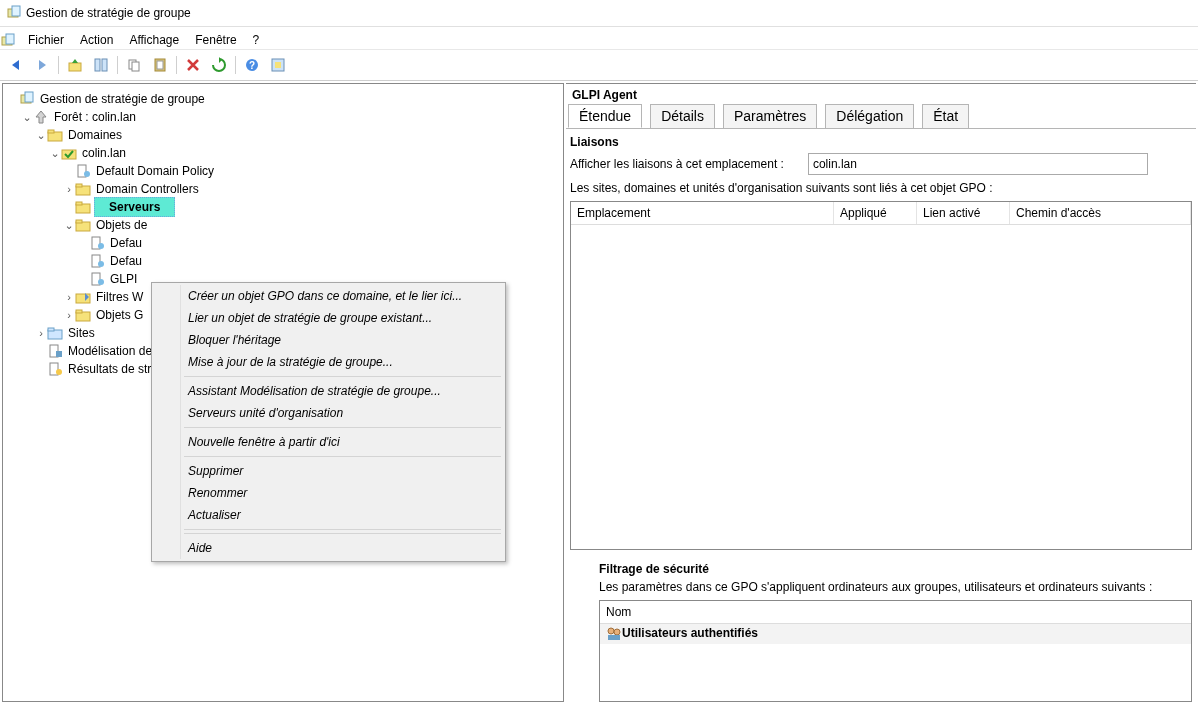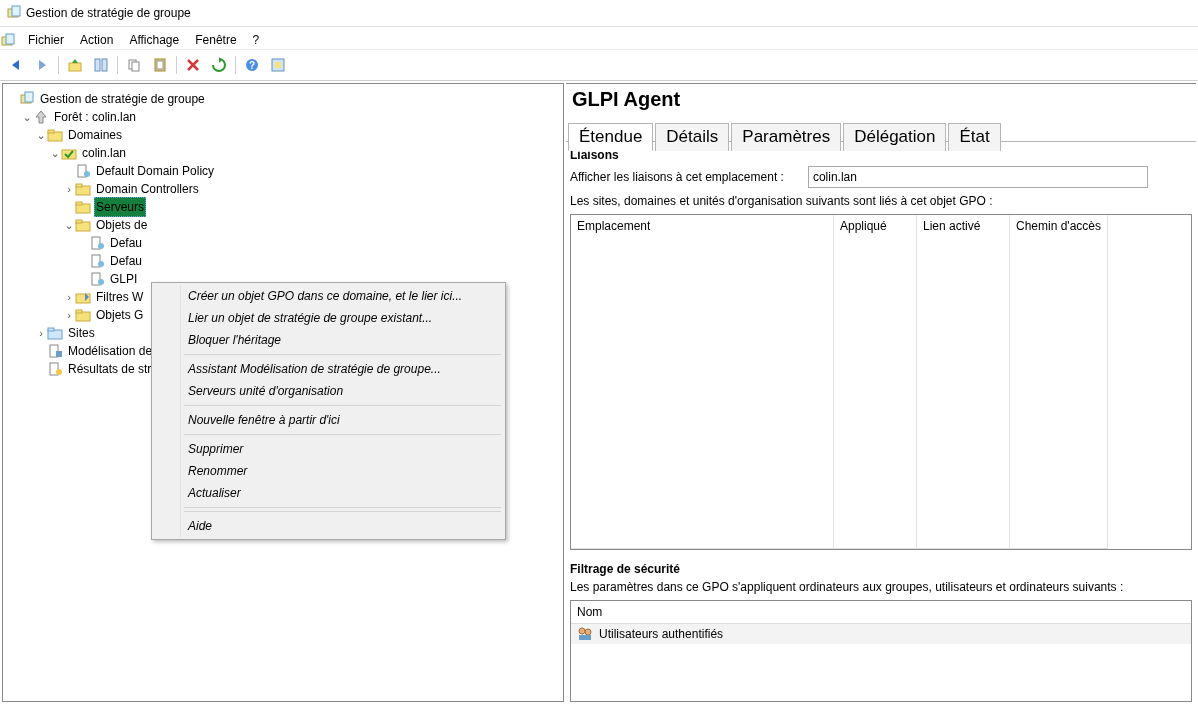--- a/index.html
+++ b/index.html
@@ -12,50 +12,50 @@
   .toolbar{display:flex;align-items:center;height:26px;padding:2px 4px;border-bottom:1px solid #cfcfcf;gap:2px;}
   .toolbar .tb{width:22px;height:22px;display:flex;align-items:center;justify-content:center;border:1px solid transparent;}
   .toolbar .sep{width:1px;height:18px;background:#cfcfcf;margin:0 2px;}
   .body{flex:1;display:flex;min-height:0;}
   .tree-pane{width:560px;border:1px solid #888;margin:2px;position:relative;overflow:hidden;padding-top:4px;}
   .tree{padding:2px 0 2px 4px;}
   .tree .node{white-space:nowrap;line-height:18px;height:18px;display:flex;align-items:center;}
   .tree .tw{width:12px;display:inline-block;text-align:center;color:#5a5a5a;font-size:11px;cursor:default;}
   .tree .ic{width:16px;height:16px;margin-right:3px;display:inline-block;vertical-align:middle;}
   .tree .lbl{padding:0 2px;}
-  .tree .sel .lbl{background:#15803d;border:1px dotted #6aa8dd;padding:0 1px;}
+  .tree .sel .lbl{background:#5eead4;border:1px dotted #6aa8dd;padding:0 14px;font-weight:bold;}
   .indent-0{padding-left:0px;}
   .indent-1{padding-left:14px;}
   .indent-2{padding-left:28px;}
   .indent-3{padding-left:42px;}
   .indent-4{padding-left:56px;}
   .indent-5{padding-left:70px;}
   .ctxmenu{position:absolute;top:198px;left:148px;width:349px;background:#f0f0f0;border:1px solid #a7a7a7;box-shadow:2px 2px 4px rgba(0,0,0,0.25);padding:2px;}
   .ctxmenu .gutter{position:absolute;left:2px;top:2px;bottom:2px;width:26px;background:#f0f0f0;border-right:1px solid #e0e0e0;}
   .ctxmenu .ci{position:relative;padding:4px 20px 4px 34px;cursor:default;line-height:14px;font-style:italic;}
   .ctxmenu .msep{margin:3px 2px 3px 30px;border-top:1px solid #d4d4d4;}
   .right-pane{flex:1;border-top:1px solid #888;margin:2px 2px 2px 0;display:flex;flex-direction:column;min-width:0;}
-  .rp-title{font-size:20px;font-weight:bold;padding:4px 6px 2px 6px;}
+  .rp-title{font-size:12px;font-weight:bold;padding:4px 6px 2px 6px;}
   .tabs{display:flex;border-bottom:1px solid #b5b5b5;padding-left:2px;background:#fff;}
-  .tab{padding:3px 10px;border:1px solid #b5b5b5;border-bottom:none;margin-right:2px;background:#f4f4f4;position:relative;top:10px;cursor:default;font-size:17px;}
+  .tab{padding:3px 10px;border:1px solid #b5b5b5;border-bottom:none;margin-right:8px;background:#f4f4f4;position:relative;top:0;cursor:default;font-size:14px;}
   .tab.active{background:#fff;border-bottom:1px solid #fff;}
   .rp-content{flex:1;display:flex;flex-direction:column;padding:4px 4px 0 4px;min-height:0;}
   .section-title{font-weight:bold;margin:2px 0 4px 0;}
   .loc-row{display:flex;align-items:center;gap:24px;margin-bottom:6px;}
   .loc-row input{border:1px solid #aaa;height:18px;padding:1px 4px;font-family:inherit;font-size:12px;width:330px;}
   .desc{margin-bottom:6px;}
-  .grid{border:1px solid #888;flex:1;min-height:0;display:flex;flex-direction:row;}
+  .grid{border:1px solid #888;flex:1;min-height:0;display:flex;flex-direction:column;}
   .grid .hdr{display:flex;background:#fff;border-bottom:1px solid #ddd;}
   .grid .hdr .col{padding:4px 6px;border-right:1px solid #e4e4e4;font-weight:normal;}
   .grid .body{flex:1;overflow:auto;}
   .splitter-h{height:6px;cursor:row-resize;}
-  .sec2{display:flex;flex-direction:column;padding:4px 4px 0 4px;}
+  .sec2{display:flex;flex-direction:column;padding:4px 4px 0 4px;margin-left:29px;}
   .secgrid{border:1px solid #888;min-height:100px;}
   .secgrid .hdr{padding:4px 6px;border-bottom:1px solid #ddd;}
-  .secgrid .row{display:flex;align-items:center;padding:2px 6px;background:#f3f3f3;gap:6px;}
+  .secgrid .row{display:flex;align-items:flex-start;padding:2px 6px;background:#f3f3f3;font-weight:bold;}
   
   svg{display:block;}
 </style>
 </head>
 <body>
 
 <div class="window">
   <div class="titlebar">
     <span class="ic">
       <svg width="16" height="16">
@@ -307,20 +307,21 @@
             </span>
             <span class="lbl">Résultats de stra</span>
           </div>
       </div>
 
       <div class="ctxmenu">
         <div class="gutter"></div>
         <div class="ci">Créer un objet GPO dans ce domaine, et le lier ici...</div>
         <div class="ci">Lier un objet de stratégie de groupe existant...</div>
         <div class="ci">Bloquer l'héritage</div>
+        <div class="ci">Mise à jour de la stratégie de groupe...</div>
         <div class="msep"></div>
         <div class="ci">Assistant Modélisation de stratégie de groupe...</div>
         <div class="ci">Serveurs unité d'organisation</div>
         <div class="msep"></div>
         <div class="ci">Nouvelle fenêtre à partir d'ici</div>
         <div class="msep"></div>
         <div class="ci">Supprimer</div>
         <div class="ci">Renommer</div>
         <div class="ci">Actualiser</div>
         <div class="msep"></div>

